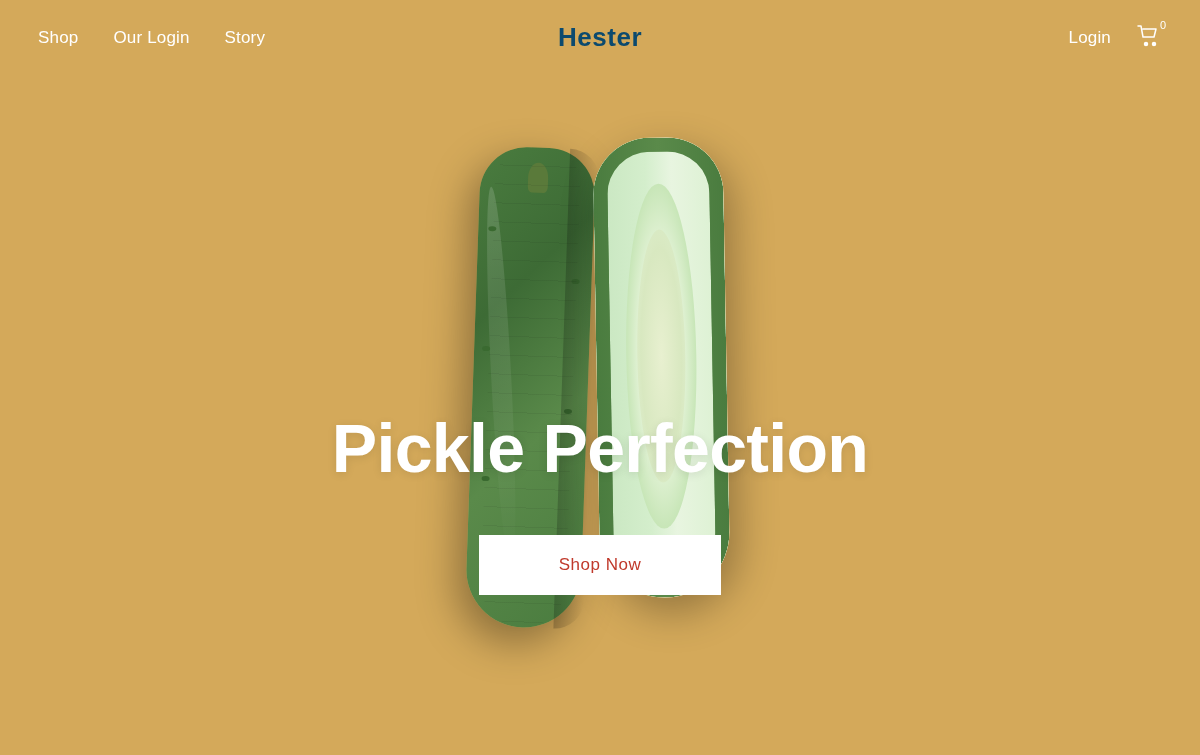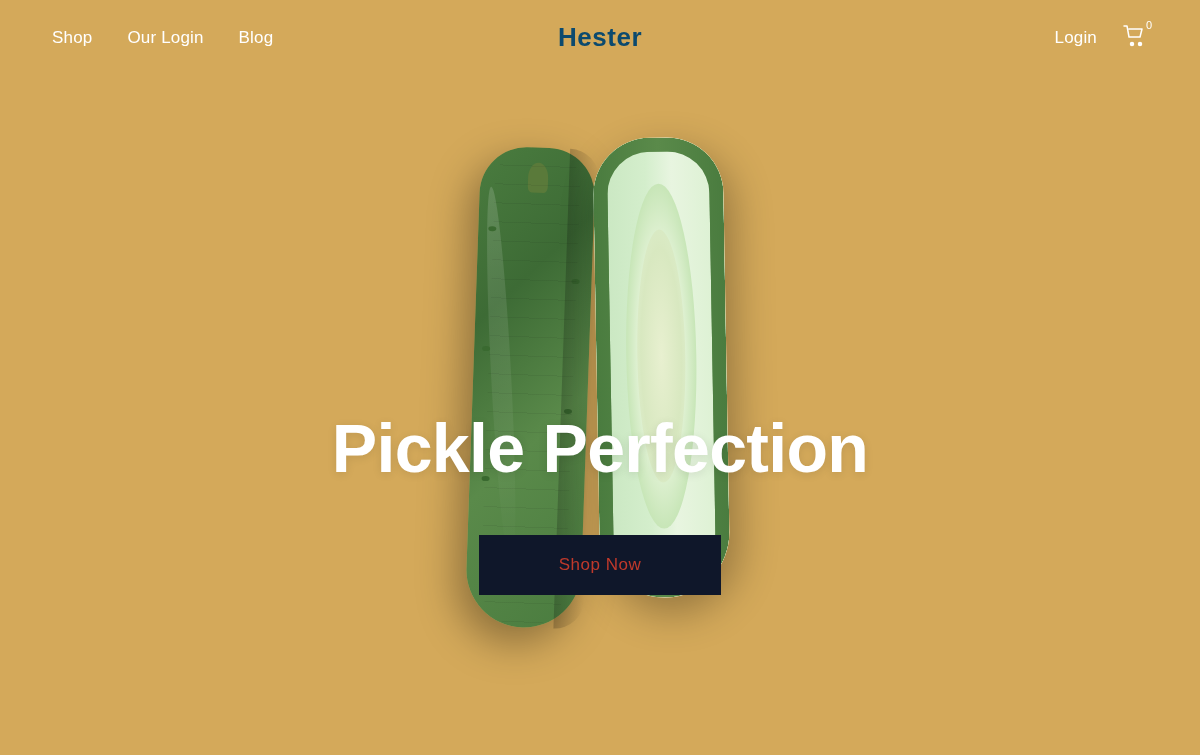--- a/index.html
+++ b/index.html
@@ -202,21 +202,21 @@
 
     
     .navbar {
       position: absolute;
       top: 0;
       left: 0;
       right: 0;
       height: 75px;
       display: flex;
       align-items: center;
-      padding: 0 52px;
+      padding: 0 38px;
       z-index: 10;
     }
 
     .nav-left {
       display: flex;
       gap: 35px;
       flex: 1;
     }
 
     .nav-center {
@@ -289,21 +289,21 @@
     .hero-title {
       color: white;
       font-size: 68px;
       font-weight: 800;
       text-align: center;
       letter-spacing: -0.01em;
       text-shadow: 0 2px 10px rgba(0,0,0,0.1);
     }
 
     .shop-now-btn {
-      background: #0f172a;
+      background: #ffffff;
       color: #c0392b;
       border: none;
       padding: 20px 80px;
       font-size: 17px;
       font-weight: 500;
       letter-spacing: 0.03em;
       cursor: pointer;
       text-decoration: none;
       display: inline-block;
     }
@@ -378,21 +378,21 @@
         </div>
       </div>
       <div class="cucumber-skin"></div>
     </div>
   </div>
 
   <nav class="navbar">
     <div class="nav-left">
       <a class="nav-link">Shop</a>
       <a class="nav-link">Our Login</a>
-      <a class="nav-link">Blog</a>
+      <a class="nav-link">Story</a>
     </div>
 
     <div class="nav-center">
       <span class="site-title">Hester</span>
     </div>
 
     <div class="nav-right">
       <a class="nav-link">Login</a>
       <div class="cart-icon">
         <svg viewBox="0 0 24 22">

